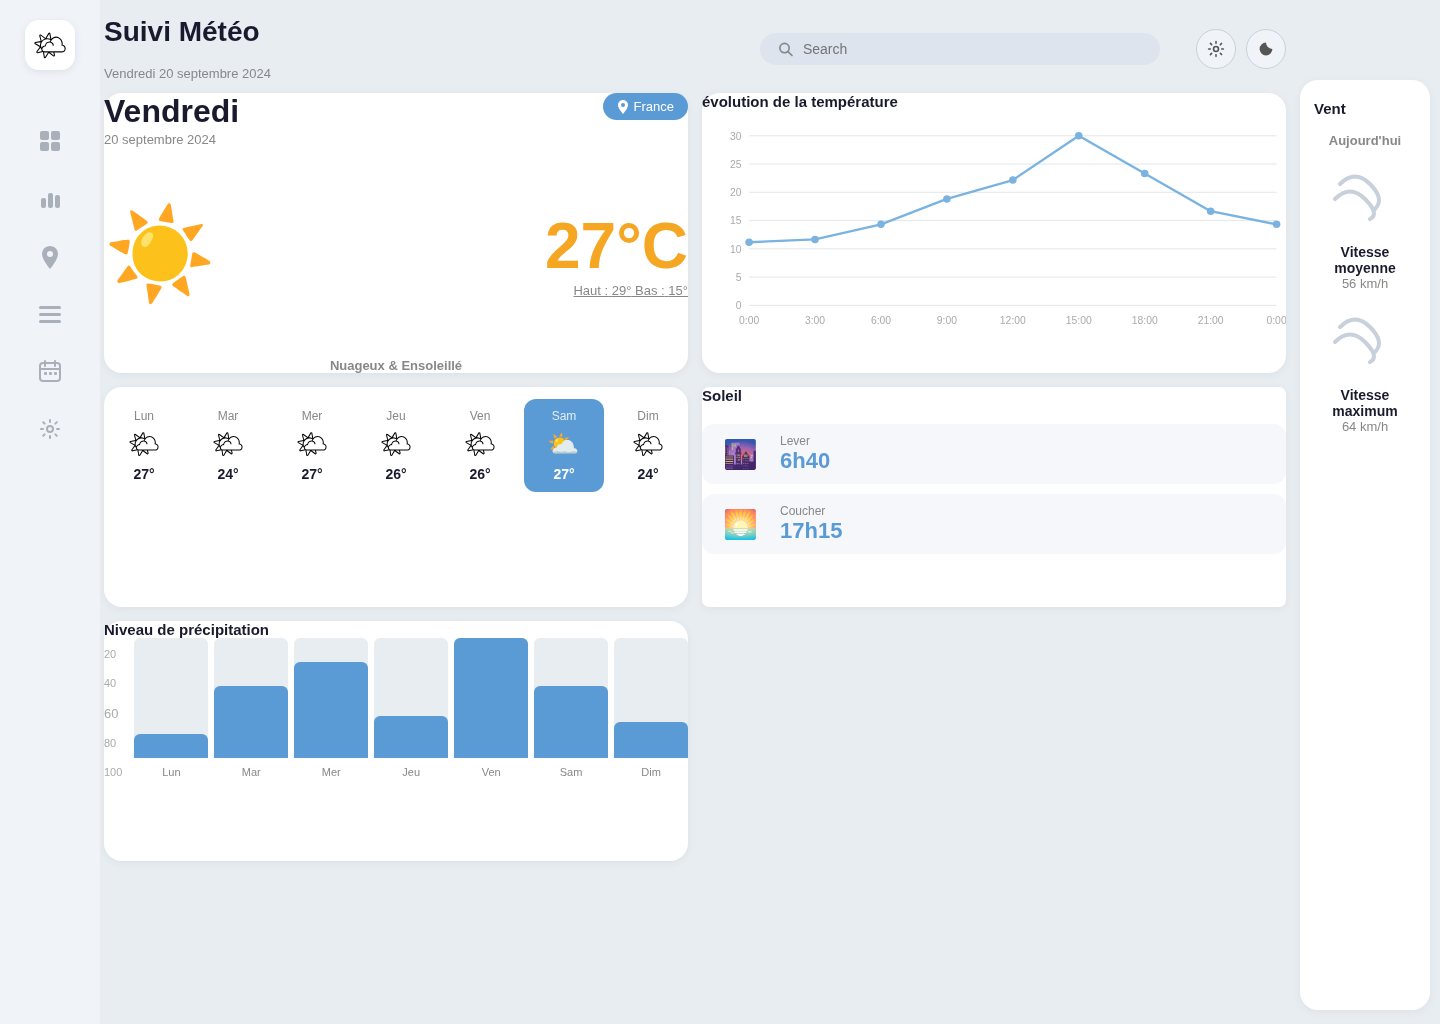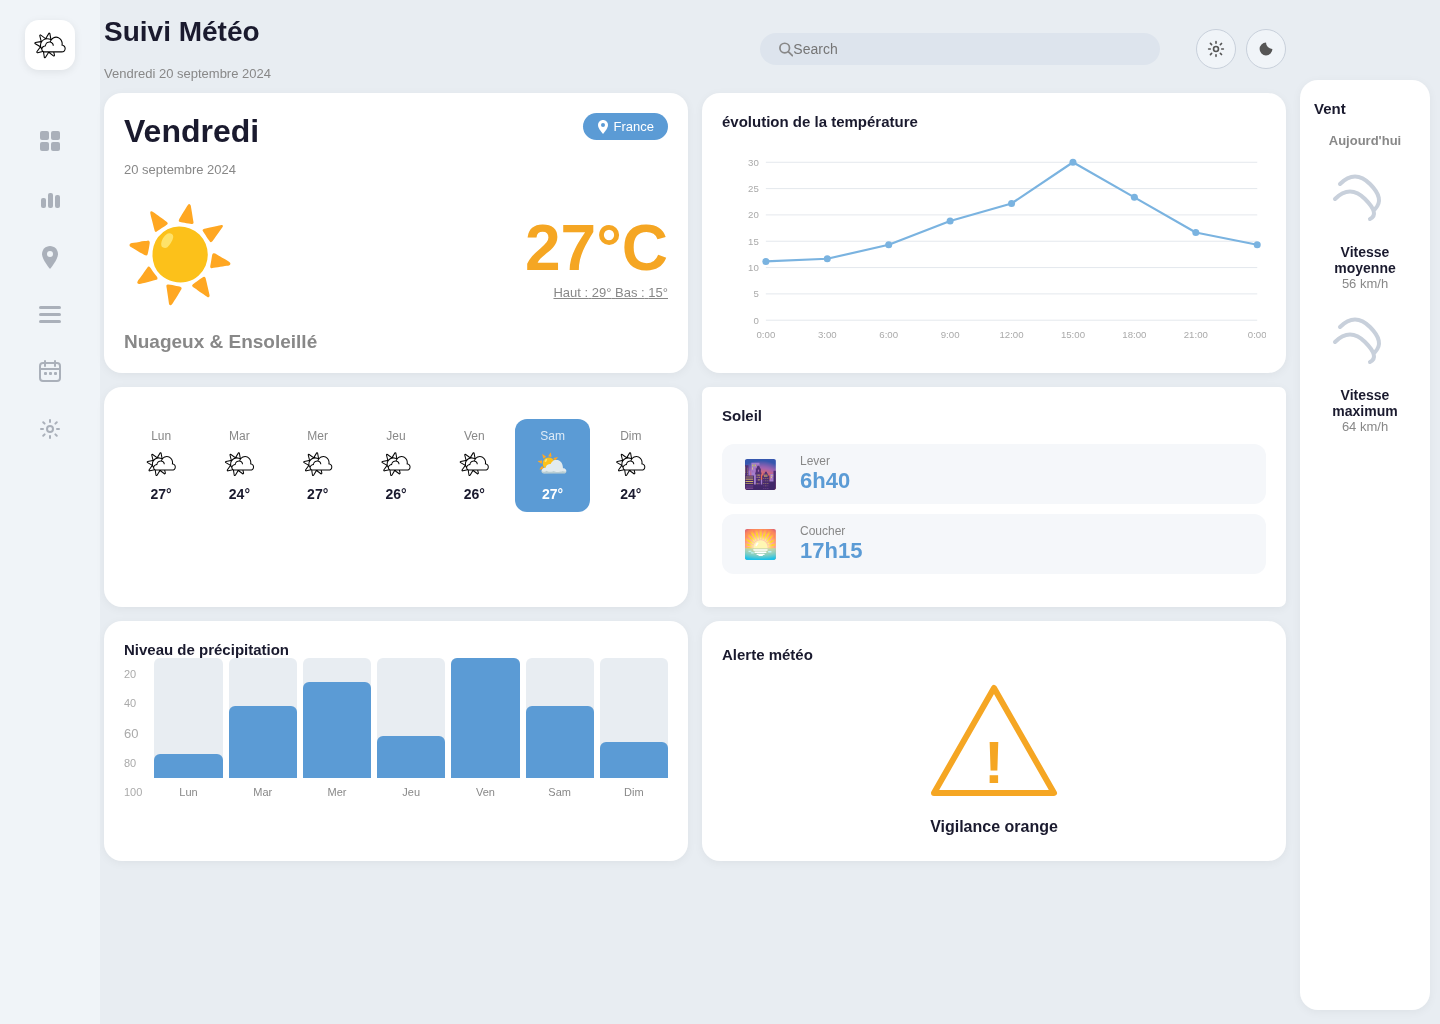--- a/index.html
+++ b/index.html
@@ -65,20 +65,21 @@
     }
     .header-search {
       flex: 1;
       max-width: 400px;
       margin-left: auto;
       display: flex;
       align-items: flex-end;
       background: #dde4ed;
       border-radius: 25px;
       padding: 8px 18px;
+      gap: 10px;
     }
     .header-search input {
       border: none;
       background: transparent;
       outline: none;
       font-size: 14px;
       color: #888;
       width: 100%;
     }
     .header-actions {
@@ -94,21 +95,20 @@
       display: flex; align-items: center; justify-content: center;
       font-size: 18px;
       cursor: pointer;
       color: #555;
     }
 
     
     .card {
       background: #fff;
       border-radius: 18px;
-      padding: 20px;
       box-shadow: 0 2px 10px rgba(0,0,0,0.05);
     }
 
     
     .card-today {
       grid-column: 1;
       grid-row: 1;
       display: flex;
       flex-direction: column;
       position: relative;
@@ -119,21 +119,21 @@
       align-items: flex-start;
     }
     .today-day {
       font-size: 32px;
       font-weight: 700;
       color: #1a1a2e;
     }
     .today-date {
       font-size: 13px;
       color: #888;
-      margin-top: 12px;
+      margin-top: 2px;
     }
     .location-badge {
       background: #5b9bd5;
       color: #fff;
       border-radius: 20px;
       padding: 6px 14px;
       font-size: 13px;
       display: flex;
       align-items: center;
       gap: 5px;
@@ -151,22 +151,22 @@
       font-weight: 600;
       color: #f5a623;
     }
     .temp-hilo {
       font-size: 13px;
       color: #888;
       text-align: right;
       text-decoration: underline;
     }
     .today-desc {
-      text-align: left;
-      font-size: 19px;
+      text-align: center;
+      font-size: 13px;
       font-weight: 600;
       color: #888;
       margin-top: 8px;
     }
 
     
     .card-temp-chart {
       grid-column: 2;
       grid-row: 1;
     }
@@ -617,30 +617,20 @@
               <div class="precip-bar-group">
       <div class="precip-bar-bg">
         <div class="precip-bar-fill" style="height:36px"></div>
       </div>
       <span class="precip-bar-label">Dim</span>
     </div>
             </div>
         </div>
       </div>
 
-      <div class="card card-alerte">
-        <div class="card-section-title" style="align-self:flex-start">Alerte météo</div>
-        <div class="alerte-icon">
-          <svg width="130" height="115" viewBox="0 0 130 115">
-            <polygon points="65,5 125,110 5,110" fill="none" stroke="#f5a623" stroke-width="6" stroke-linejoin="round"></polygon>
-            <text x="65" y="100" text-anchor="middle" font-size="60" font-weight="900" fill="#f5a623">!</text>
-          </svg>
-        </div>
-        <div class="alerte-label">Vigilance orange</div>
-      </div>
 
     </div>
   </div>
 
   <div class="right-vent">
     <div class="vent-header">Vent</div>
     <div style="font-size:13px;font-weight:600;color:#888;align-self:center">Aujourd'hui</div>
     <div>
       <svg width="70" height="60" viewBox="0 0 70 60" fill="none">
         <path d="M10,20 Q25,5 40,20 Q55,35 45,45" stroke="#c8d0db" stroke-width="4" fill="none" stroke-linecap="round"></path>

